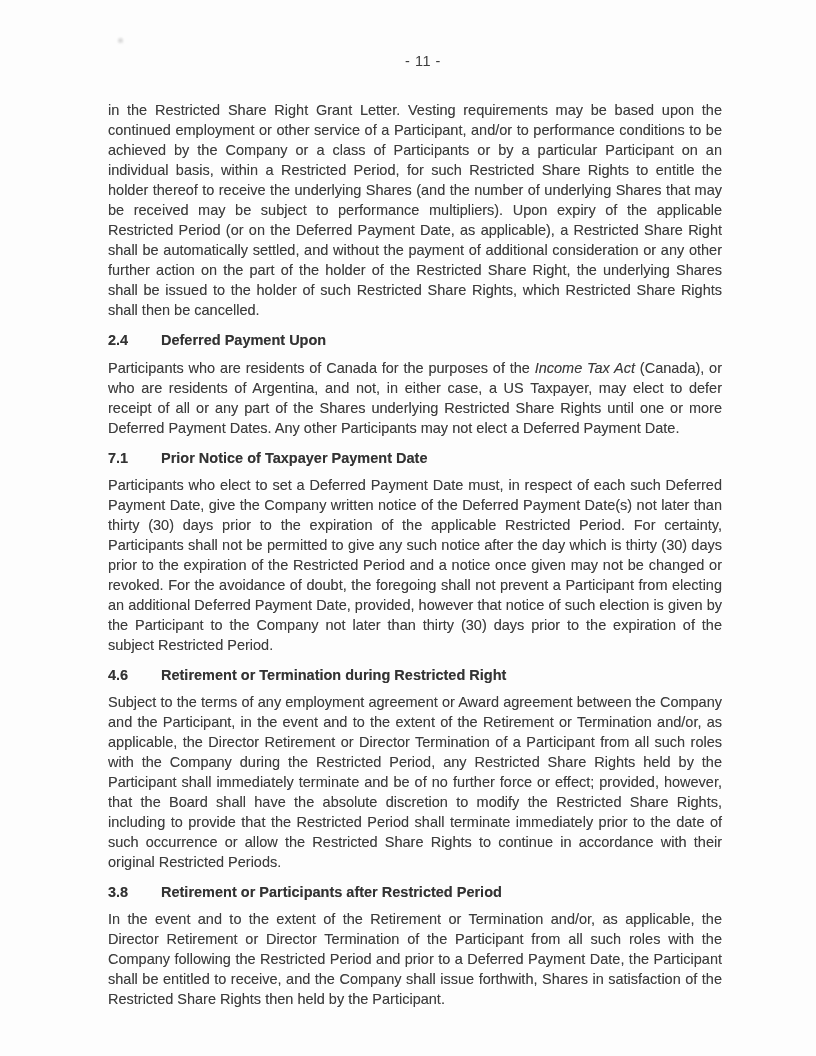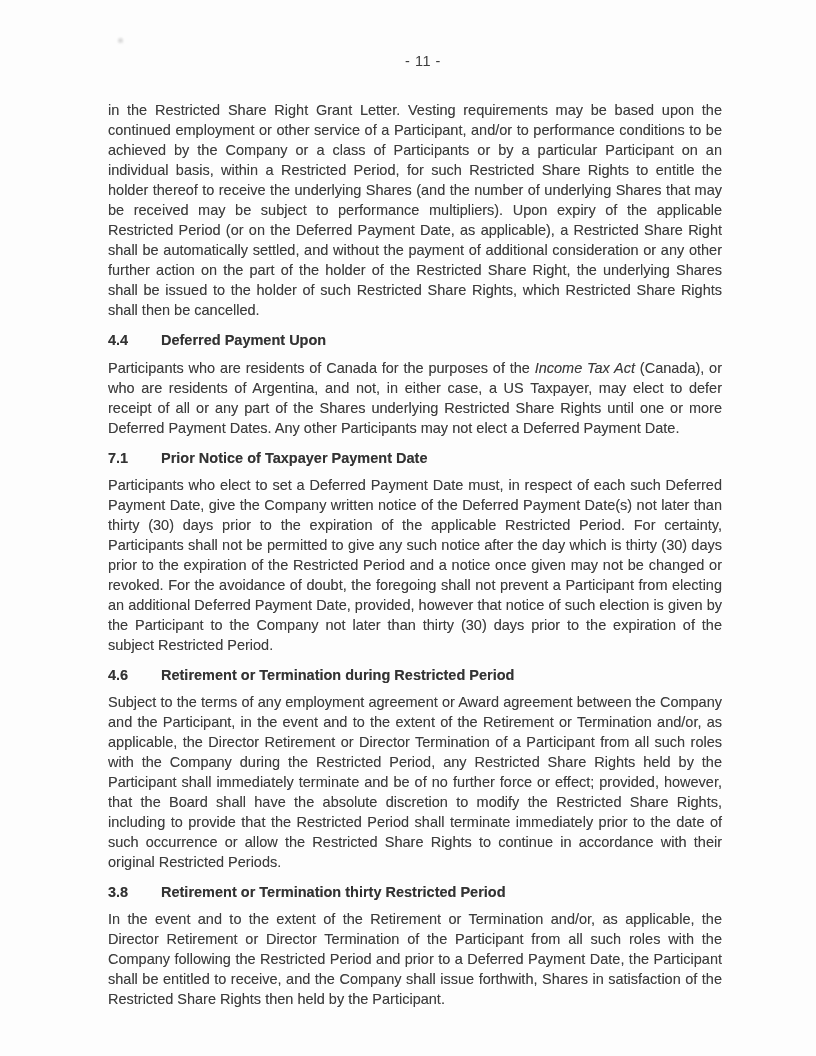--- a/index.html
+++ b/index.html
@@ -64,38 +64,38 @@
 
 <div class="page">
   <span class="scan-artifact"></span>
 
   <div class="page-number">- 11 -</div>
 
   <p class="para intro">in the Restricted Share Right Grant Letter. Vesting requirements may be based upon the continued employment or other service of a Participant, and/or to performance conditions to be achieved by the Company or a class of Participants or by a particular Participant on an individual basis, within a Restricted Period, for such Restricted Share Rights to entitle the holder thereof to receive the underlying Shares (and the number of underlying Shares that may be received may be subject to performance multipliers). Upon expiry of the applicable Restricted Period (or on the Deferred Payment Date, as applicable), a Restricted Share Right shall be automatically settled, and without the payment of additional consideration or any other further action on the part of the holder of the Restricted Share Right, the underlying Shares shall be issued to the holder of such Restricted Share Rights, which Restricted Share Rights shall then be cancelled.</p>
 
   <div class="section">
     <div class="section-heading">
-      <span class="sec-num">4.4</span><span class="sec-title">Deferred Payment Upon</span>
+      <span class="sec-num">2.4</span><span class="sec-title">Deferred Payment Upon</span>
     </div>
     <p class="para"><span>Participants who are residents of Canada for the purposes of the </span><span class="italic">Income Tax Act</span><span> (Canada), or who are residents of Argentina, and not, in either case, a US Taxpayer, may elect to defer receipt of all or any part of the Shares underlying Restricted Share Rights until one or more Deferred Payment Dates. Any other Participants may not elect a Deferred Payment Date.</span></p>
   </div>
 
   <div class="section">
     <div class="section-heading">
       <span class="sec-num">7.1</span><span class="sec-title">Prior Notice of Taxpayer Payment Date</span>
     </div>
     <p class="para">Participants who elect to set a Deferred Payment Date must, in respect of each such Deferred Payment Date, give the Company written notice of the Deferred Payment Date(s) not later than thirty (30) days prior to the expiration of the applicable Restricted Period. For certainty, Participants shall not be permitted to give any such notice after the day which is thirty (30) days prior to the expiration of the Restricted Period and a notice once given may not be changed or revoked. For the avoidance of doubt, the foregoing shall not prevent a Participant from electing an additional Deferred Payment Date, provided, however that notice of such election is given by the Participant to the Company not later than thirty (30) days prior to the expiration of the subject Restricted Period.</p>
   </div>
 
   <div class="section">
     <div class="section-heading">
-      <span class="sec-num">4.6</span><span class="sec-title">Retirement or Termination during Restricted Period</span>
+      <span class="sec-num">4.6</span><span class="sec-title">Retirement or Termination during Restricted Right</span>
     </div>
     <p class="para">Subject to the terms of any employment agreement or Award agreement between the Company and the Participant, in the event and to the extent of the Retirement or Termination and/or, as applicable, the Director Retirement or Director Termination of a Participant from all such roles with the Company during the Restricted Period, any Restricted Share Rights held by the Participant shall immediately terminate and be of no further force or effect; provided, however, that the Board shall have the absolute discretion to modify the Restricted Share Rights, including to provide that the Restricted Period shall terminate immediately prior to the date of such occurrence or allow the Restricted Share Rights to continue in accordance with their original Restricted Periods.</p>
   </div>
 
   <div class="section">
     <div class="section-heading">
-      <span class="sec-num">3.8</span><span class="sec-title">Retirement or Termination thirty Restricted Period</span>
+      <span class="sec-num">3.8</span><span class="sec-title">Retirement or Participants after Restricted Period</span>
     </div>
     <p class="para">In the event and to the extent of the Retirement or Termination and/or, as applicable, the Director Retirement or Director Termination of the Participant from all such roles with the Company following the Restricted Period and prior to a Deferred Payment Date, the Participant shall be entitled to receive, and the Company shall issue forthwith, Shares in satisfaction of the Restricted Share Rights then held by the Participant.</p>
   </div>
 </div>
 
 </body></html>

